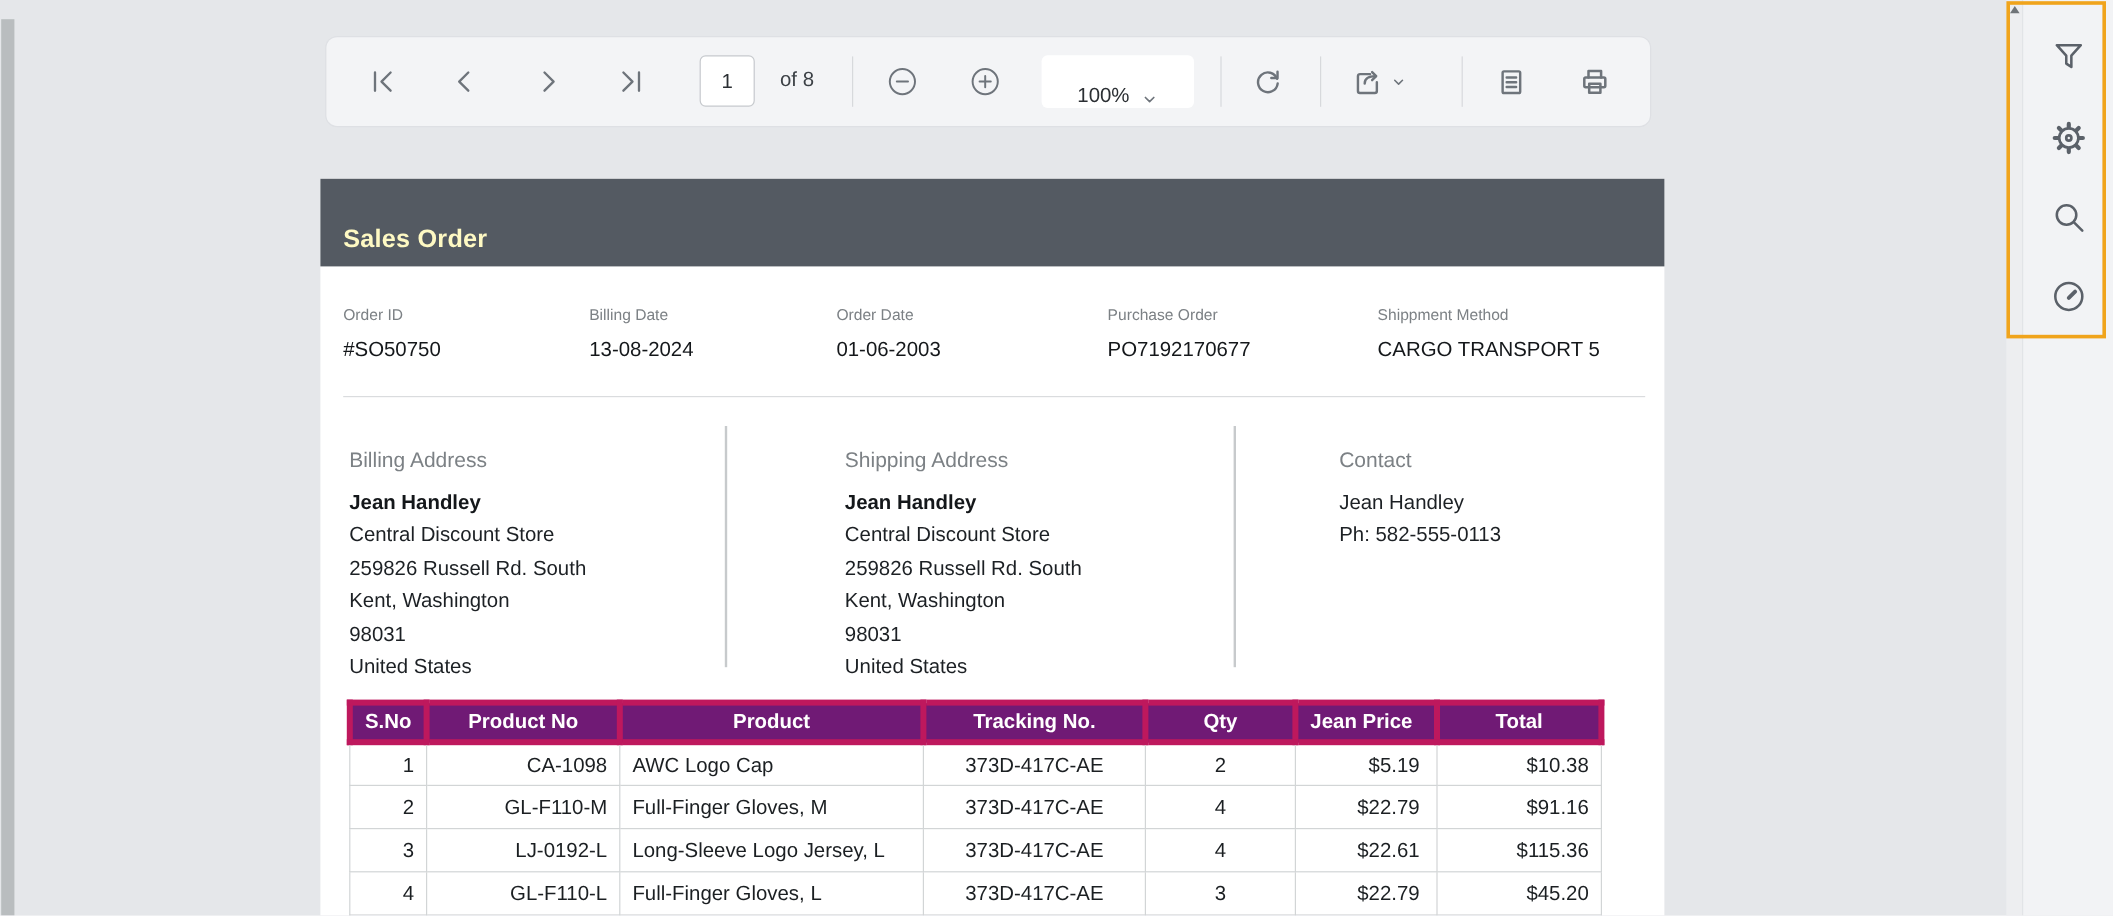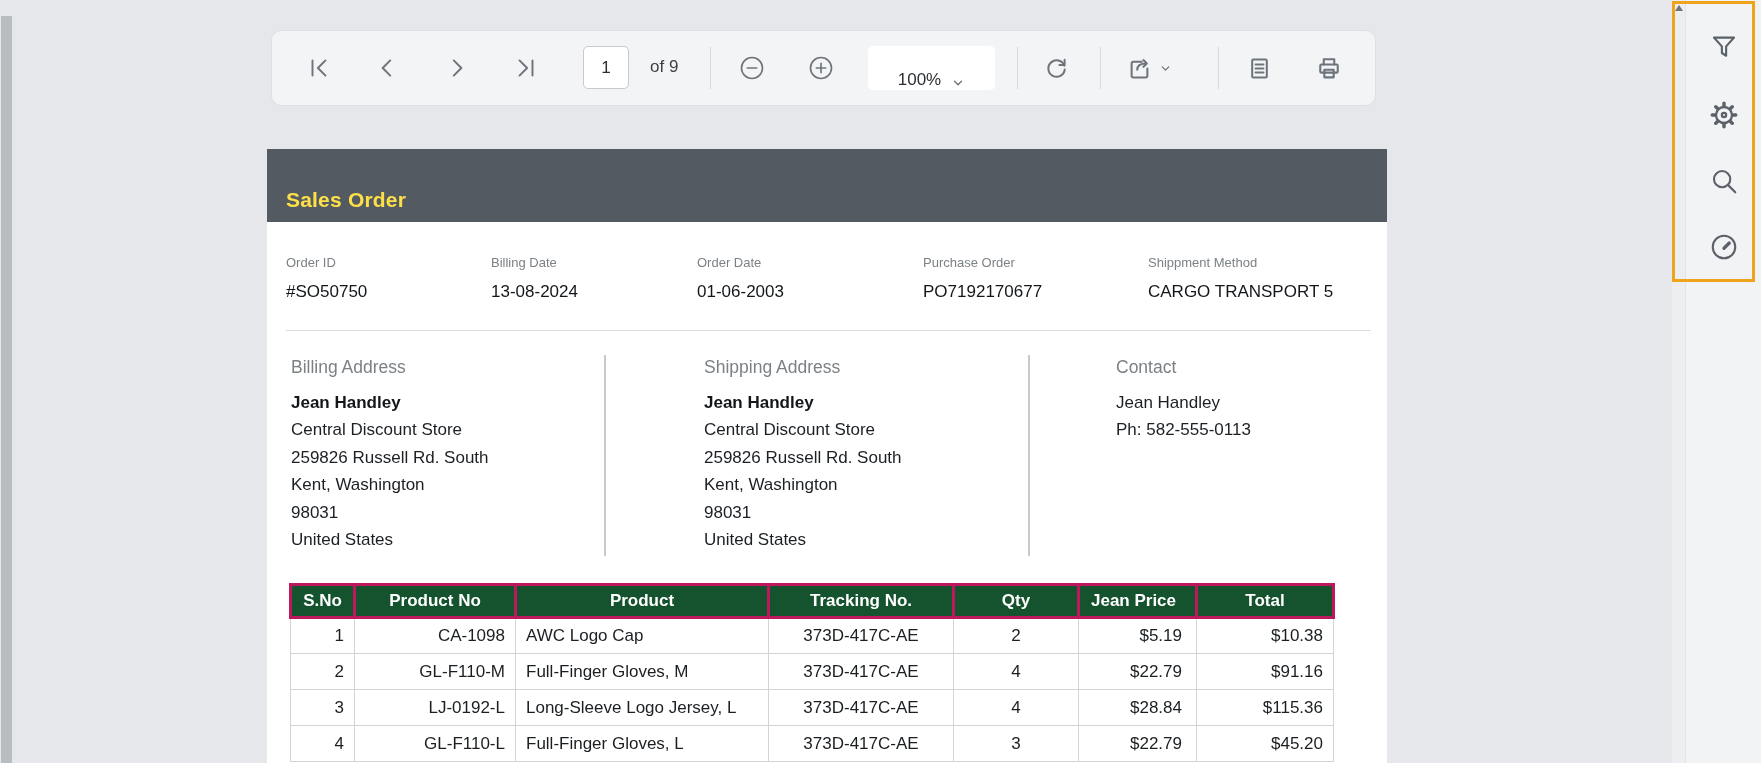--- a/index.html
+++ b/index.html
@@ -40,42 +40,42 @@
 
   
   .page {
     position:absolute; left:267px; top:149px; width:1120px; height:614px;
     background:#fff;
   }
   .page-titlebar {
     position:absolute; left:0; top:0; width:100%; height:73px;
     background:#545a62; display:flex; align-items:center; padding-left:19px;
   }
-  .page-title { color:#fde047; font-size:21px; font-weight:bold; letter-spacing:0.2px;margin-top:28px; }
+  .page-title { color:#fef9c3; font-size:21px; font-weight:bold; letter-spacing:0.2px;margin-top:28px; }
 
   .field { position:absolute; top:103px; }
   .field .flabel { font-size:13px; color:#7c8185; line-height:22px; }
   .field .fvalue { font-size:17px; font-weight:normal; color:#14171a; margin-top:8px; }
 
   .hline { position:absolute; left:19px; top:181px; width:1085px; height:1px; background:#dadcde; }
 
-  .addr { position:absolute; top:206px; }
+  .addr { position:absolute; top:222px; }
   .addr .alabel { font-size:17.5px; color:#7c8185; line-height:24px; margin-bottom:10px; }
   .addr .aname  { font-size:17px; font-weight:bold; color:#14171a; line-height:27.4px; }
   .addr .aline  { font-size:17px; color:#1c2024; line-height:27.4px; }
   .vline { position:absolute; top:206px; width:2px; height:201px; background:#c7cacc; }
 
   
   .sales-table {
     position:absolute; left:22px; top:434px; border-collapse:collapse;
     font-size:17px; color:#1b1f22;
   }
   .sales-table th {
-    background:#14532d; color:#fff; font-weight:bold; font-size:17px;
-    height:33px; text-align:center; border:3px solid #be185d; padding:0 6px;
+    background:#701a75; color:#fff; font-weight:bold; font-size:17px;
+    height:33px; text-align:center; border:5px solid #be185d; padding:0 6px;
   }
   .sales-table td { height:36px; border:1px solid #d2d5d6; background:#fff; padding:0 10px; }
   .c-sno   { width:64px;  text-align:right; }
   .c-pno   { width:161px; text-align:right;  }
   .c-prod  { width:253px; text-align:left;  }
   .c-track { width:185px; text-align:center;}
   .c-qty   { width:125px; text-align:center;}
   .c-unit  { width:118px; text-align:right; padding-right:14px !important; }
   .c-total { width:137px; text-align:right; }
 
@@ -127,21 +127,21 @@
   </button>
   <button class="tb-item" style="left:237px">
     <span>
       <svg width="26" height="26" viewBox="0 0 24 24">
           <path class="stroke-ic" d="M18 5v14M6 5l7 7-7 7"></path>
         </svg>
     </span>
   </button>
 
   <input class="page-input" value="1" style="">
-  <span class="of-label">of 9</span>
+  <span class="of-label">of 8</span>
 
   <div class="tsep" style="left:438px"></div>
 
   <button class="tb-item" style="left:463px">
     <span>
       <svg width="28" height="28" viewBox="0 0 24 24">
           <circle class="stroke-ic" style="stroke-width:1.4" cx="12" cy="12" r="9"></circle>
           <path class="stroke-ic" style="stroke-width:1.4" d="M8 12h8"></path>
         </svg>
     </span>
@@ -302,21 +302,21 @@
         <td class="c-qty">4</td>
         <td class="c-unit">$22.79</td>
         <td class="c-total">$91.16</td>
       </tr>
       <tr>
         <td class="c-sno">3</td>
         <td class="c-pno">LJ-0192-L</td>
         <td class="c-prod">Long-Sleeve Logo Jersey, L</td>
         <td class="c-track">373D-417C-AE</td>
         <td class="c-qty">4</td>
-        <td class="c-unit">$28.84</td>
+        <td class="c-unit">$22.61</td>
         <td class="c-total">$115.36</td>
       </tr>
       <tr>
         <td class="c-sno">4</td>
         <td class="c-pno">GL-F110-L</td>
         <td class="c-prod">Full-Finger Gloves, L</td>
         <td class="c-track">373D-417C-AE</td>
         <td class="c-qty">3</td>
         <td class="c-unit">$22.79</td>
         <td class="c-total">$45.20</td>

